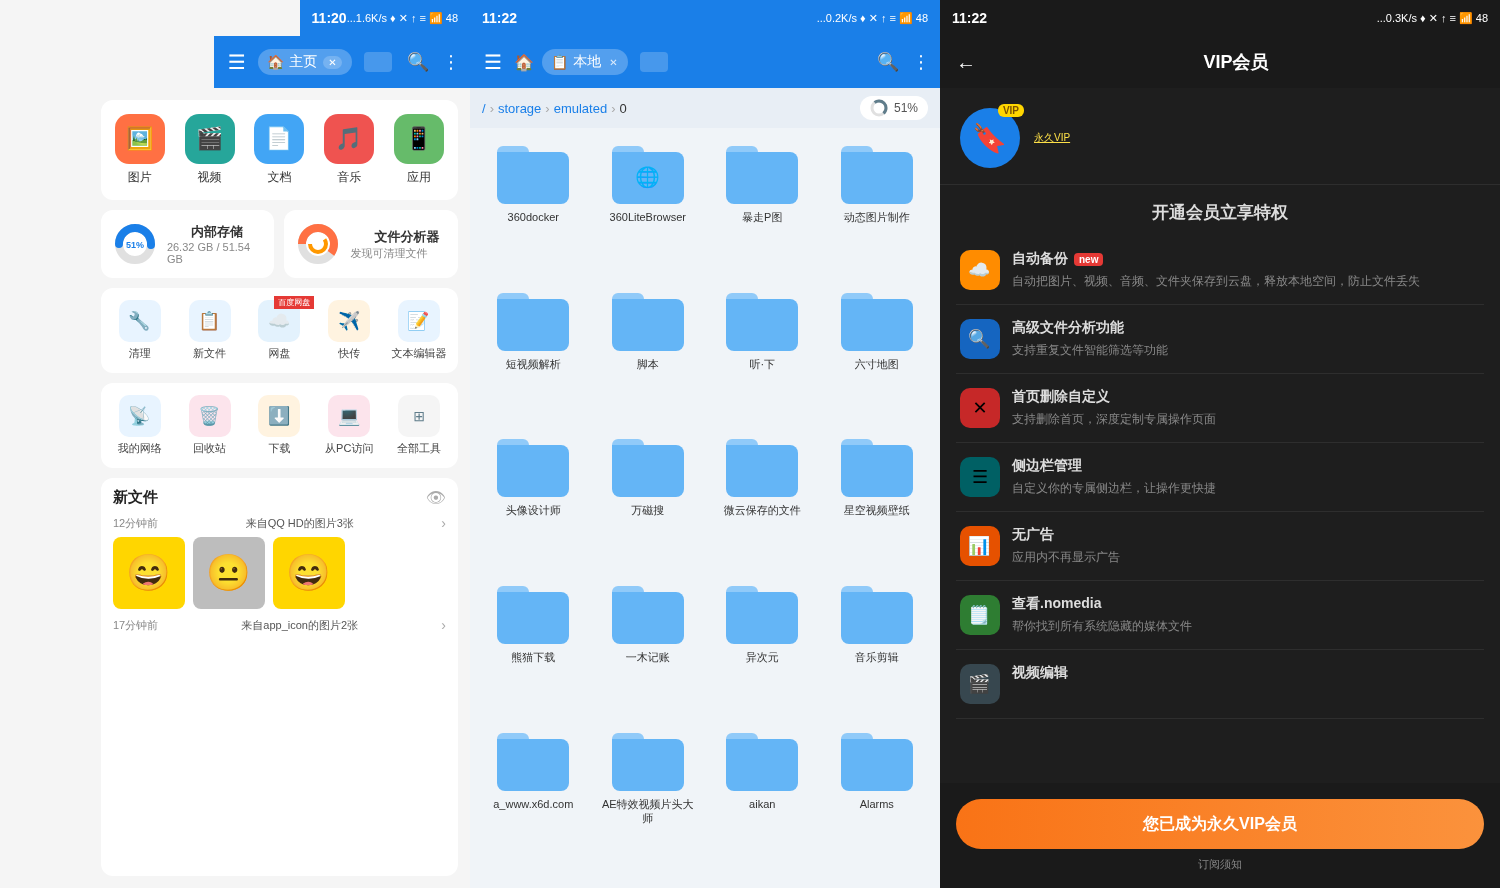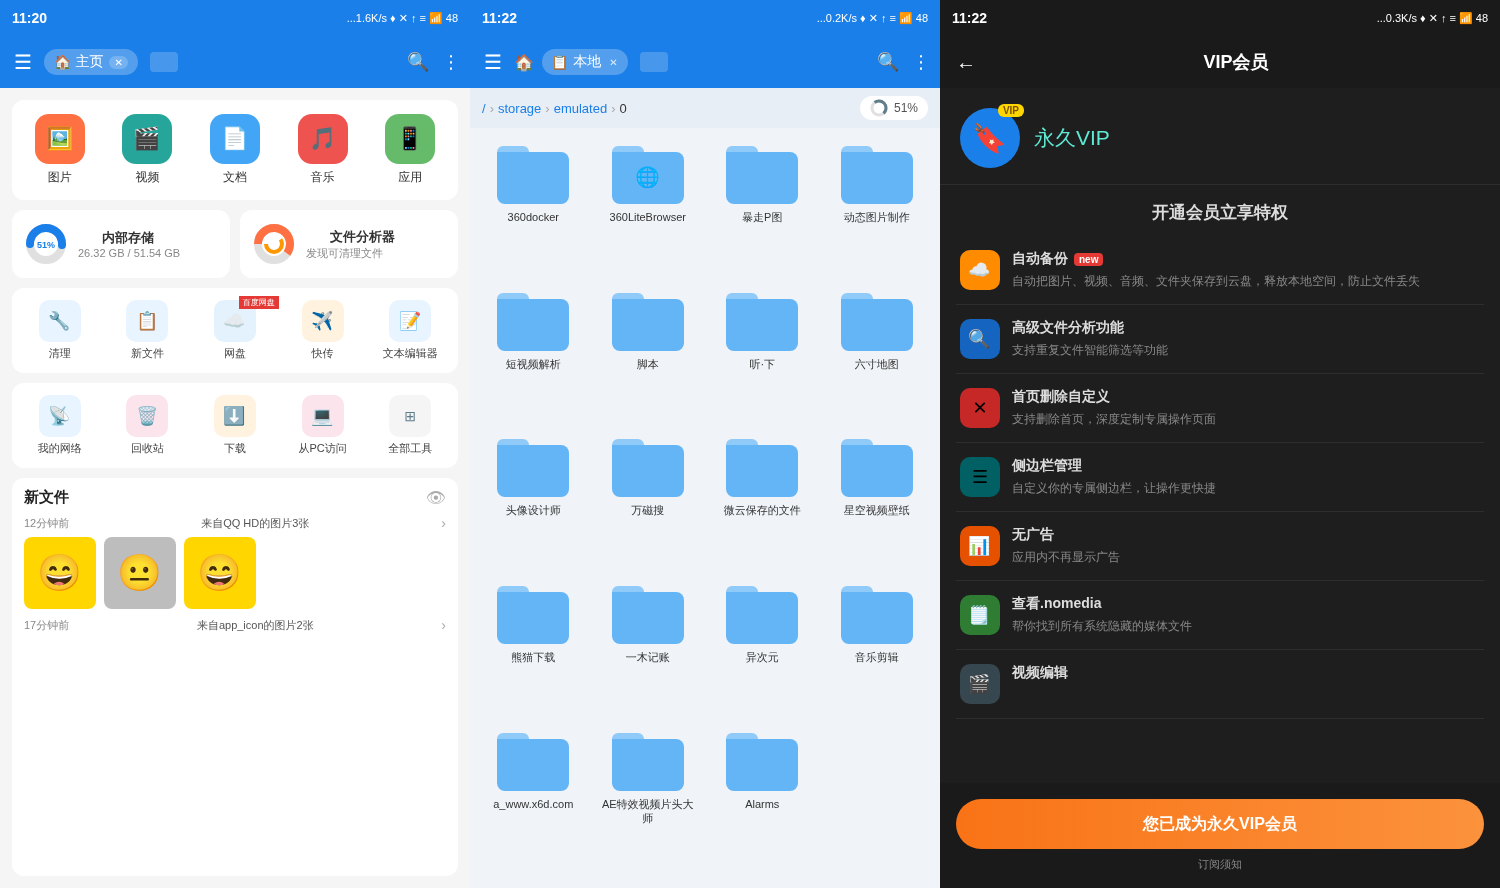--- a/index.html
+++ b/index.html
@@ -1,19 +1,19 @@
 <!DOCTYPE html>
 <html><head>
   <meta charset="utf-8">
   <style>
     * { margin: 0; padding: 0; box-sizing: border-box; }
     body { width: 1500px; height: 888px; display: flex; flex-direction: row; font-family: 'PingFang SC', 'Microsoft YaHei', sans-serif; overflow: hidden; background: #f0f0f0; }
 
     
-    .panel1 { width: 470px; height: 888px; background: #f5f5f5; display: flex; flex-direction: column; }
+    .panel1 { width: 470px; height: 888px; background: #f5f5f5; display: flex; flex-direction: column; align-items: flex-end; }
     .status-bar { height: 36px; background: #1a7fe8; display: flex; align-items: center; justify-content: space-between; padding: 0 12px; }
     .status-time { color: white; font-size: 14px; font-weight: bold; }
     .status-icons { color: white; font-size: 11px; display: flex; gap: 4px; align-items: center; }
     .nav-bar { height: 52px; background: #1a7fe8; display: flex; align-items: center; padding: 0 10px; gap: 8px; }
     .nav-menu-icon { color: white; font-size: 20px; cursor: pointer; padding: 4px; }
     .nav-tab { display: flex; align-items: center; gap: 4px; background: rgba(255,255,255,0.25); border-radius: 20px; padding: 4px 10px; color: white; font-size: 14px; }
     .nav-tab .home-icon { font-size: 14px; }
     .nav-spacer { flex: 1; }
     .nav-icons { display: flex; gap: 12px; color: white; font-size: 18px; }
     .panel1-content { flex: 1; overflow: hidden; padding: 12px; display: flex; flex-direction: column; gap: 10px; }
@@ -446,20 +446,28 @@
 
     </div>
     <span class="folder-label">AE特效视频片头大师</span>
   </div>
       <div class="folder-item">
     <div class="folder-icon">
       <div class="folder-tab"></div>
       <div class="folder-body"></div>
 
     </div>
+    <span class="folder-label">aikan</span>
+  </div>
+      <div class="folder-item">
+    <div class="folder-icon">
+      <div class="folder-tab"></div>
+      <div class="folder-body"></div>
+
+    </div>
     <span class="folder-label">Alarms</span>
   </div>
     </div>
 </div>
 
 <div class="panel3">
   <div class="p3-status">
     <span class="status-time" style="color:white;font-size:14px;font-weight:bold;">11:22</span>
     <span style="color:white;font-size:11px;">...0.3K/s ♦ ✕ ↑ ≡ 📶 48</span>
   </div>
@@ -467,21 +475,21 @@
     <span class="p3-back">←</span>
     <span class="p3-title">VIP会员</span>
   </div>
 
   <div class="vip-profile">
     <div class="vip-avatar">
       <span>🔖</span>
       <span class="vip-badge">VIP</span>
     </div>
     <div>
-      <div style="color:#5eead4;font-size:21px;">永久VIP</div>
+      <div style="color:#fde047;font-size:10px;text-decoration:underline;">永久VIP</div>
     </div>
   </div>
 
   <div class="vip-perks-title">开通会员立享特权</div>
 
   <div class="vip-perks-list">
 
   <div class="perk-item">
     <div class="perk-icon-wrap pi-orange">☁️</div>
     <div class="perk-content">

